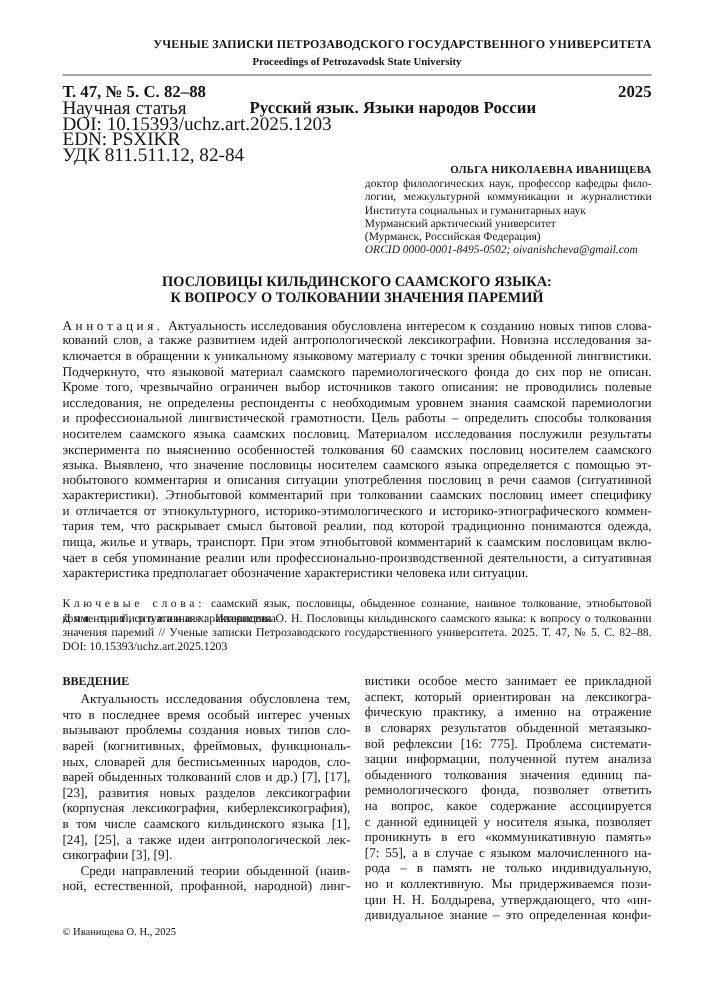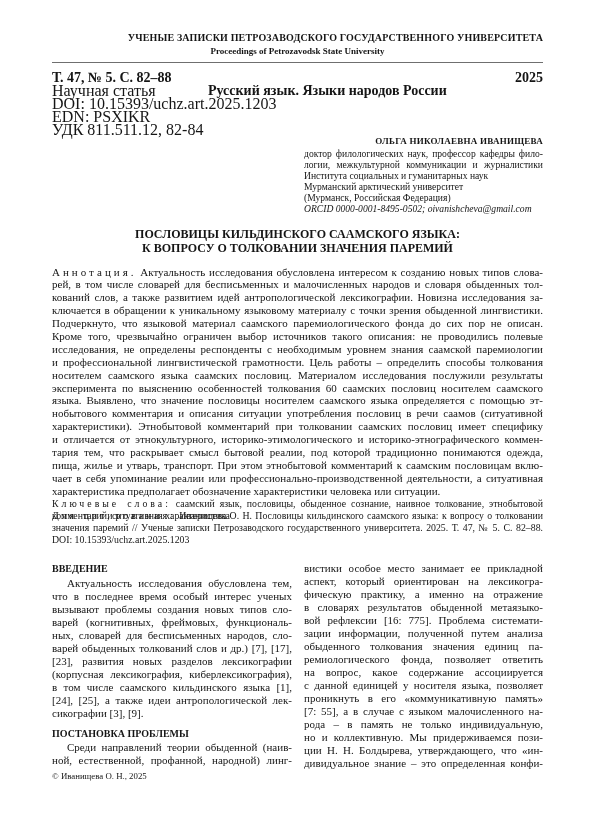--- a/index.html
+++ b/index.html
@@ -95,21 +95,20 @@
   <span class="line left italic">ORCID 0000-0001-8495-0502; oivanishcheva@gmail.com</span>
 </div>
 
 <div class="abs article-title">
   <span class="tline">ПОСЛОВИЦЫ КИЛЬДИНСКОГО СААМСКОГО ЯЗЫКА:</span>
   <span class="tline">К ВОПРОСУ О ТОЛКОВАНИИ ЗНАЧЕНИЯ ПАРЕМИЙ</span>
 </div>
 
 <div class="abs abstract">
   <span class="line"><span class="spaced">Аннотация.</span> <span>Актуальность исследования обусловлена интересом к созданию новых типов слова-</span></span>
-  <span class="line">рей, в том числе словарей для бесписьменных и малочисленных народов и словаря обыденных тол-</span>
   <span class="line">кований слов, а также развитием идей антропологической лексикографии. Новизна исследования за-</span>
   <span class="line">ключается в обращении к уникальному языковому материалу с точки зрения обыденной лингвистики.</span>
   <span class="line">Подчеркнуто, что языковой материал саамского паремиологического фонда до сих пор не описан.</span>
   <span class="line">Кроме того, чрезвычайно ограничен выбор источников такого описания: не проводились полевые</span>
   <span class="line">исследования, не определены респонденты с необходимым уровнем знания саамской паремиологии</span>
   <span class="line">и профессиональной лингвистической грамотности. Цель работы – определить способы толкования</span>
   <span class="line">носителем саамского языка саамских пословиц. Материалом исследования послужили результаты</span>
   <span class="line">эксперимента по выяснению особенностей толкования 60 саамских пословиц носителем саамского</span>
   <span class="line">языка. Выявлено, что значение пословицы носителем саамского языка определяется с помощью эт-</span>
   <span class="line">нобытового комментария и описания ситуации употребления пословиц в речи саамов (ситуативной</span>
@@ -138,21 +137,20 @@
   <span class="line">что в последнее время особый интерес ученых</span>
   <span class="line">вызывают проблемы создания новых типов сло-</span>
   <span class="line">варей (когнитивных, фреймовых, функциональ-</span>
   <span class="line">ных, словарей для бесписьменных народов, сло-</span>
   <span class="line">варей обыденных толкований слов и др.) [7], [17],</span>
   <span class="line">[23], развития новых разделов лексикографии</span>
   <span class="line">(корпусная лексикография, киберлексикография),</span>
   <span class="line">в том числе саамского кильдинского языка [1],</span>
   <span class="line">[24], [25], а также идеи антропологической лек-</span>
   <span class="line last">сикографии [3], [9].</span>
-  <span class="sec-head second">ПОСТАНОВКА ПРОБЛЕМЫ</span>
   <span class="line indent">Среди направлений теории обыденной (наив-</span>
   <span class="line">ной, естественной, профанной, народной) линг-</span>
 </div>
 
 <div class="abs col col-right">
   <span class="line">вистики особое место занимает ее прикладной</span>
   <span class="line">аспект, который ориентирован на лексикогра-</span>
   <span class="line">фическую практику, а именно на отражение</span>
   <span class="line">в словарях результатов обыденной метаязыко-</span>
   <span class="line">вой рефлексии [16: 775]. Проблема системати-</span>

